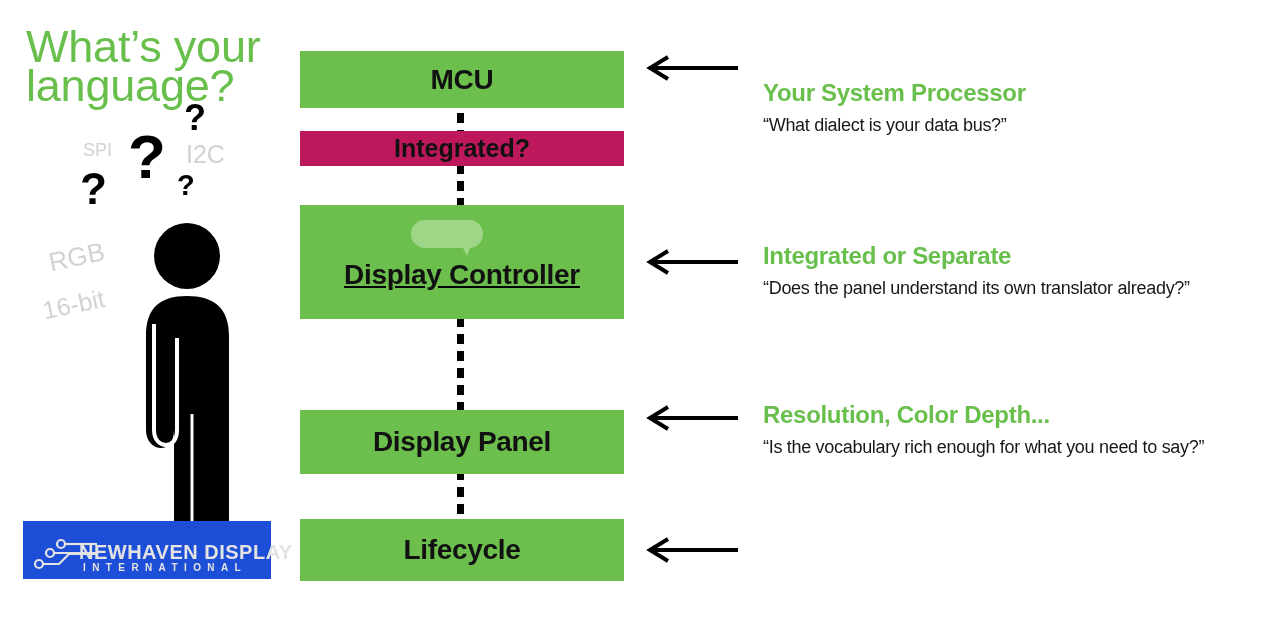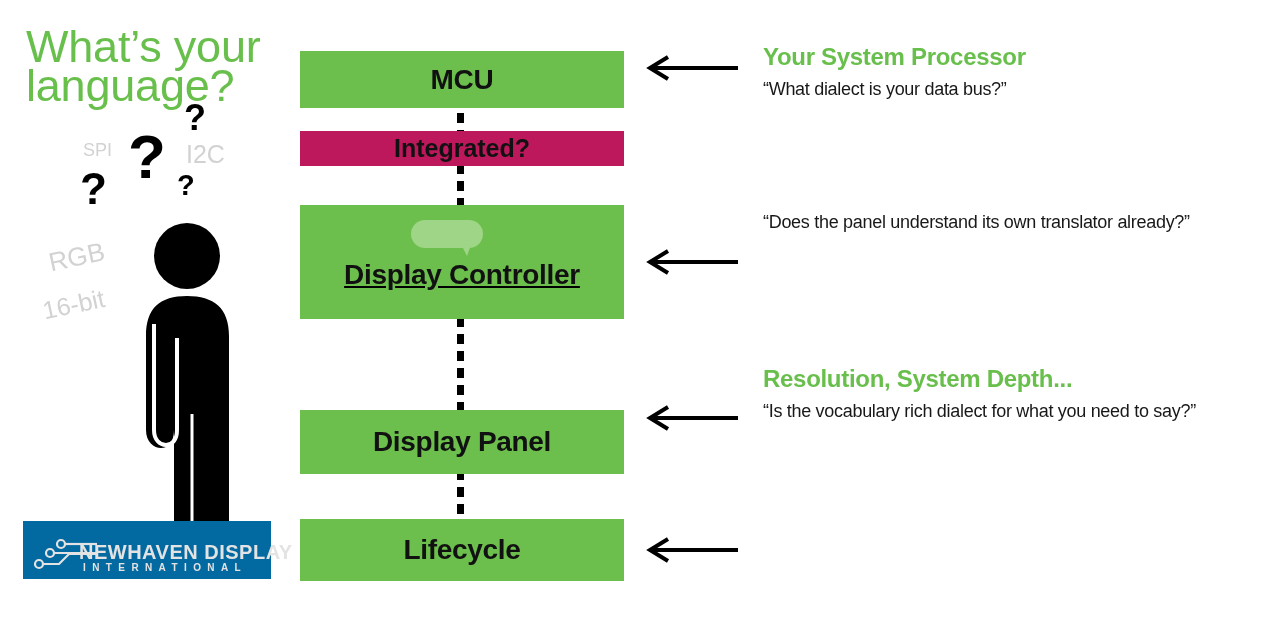--- a/index.html
+++ b/index.html
@@ -71,21 +71,21 @@
     width: 130px;
     height: 348px;
   }
   
   #logo-band {
     position: absolute;
     left: 23px;
     top: 521px;
     width: 248px;
     height: 58px;
-    background: #0369a1;
+    background: #1d4ed8;
   }
   #logo-inner {
     position: absolute;
     left: 0; top: 0;
     width: 248px; height: 58px;
   }
   .logo-text {
     position: absolute;
     color: #e3e3e3;
     font-weight: 700;
@@ -157,20 +157,21 @@
   }
   #arrow-1 { left: 646px; top: 55px; }
   #arrow-2 { left: 646px; top: 249px; }
   #arrow-3 { left: 646px; top: 405px; }
   #arrow-4 { left: 646px; top: 537px; }
 
   .annotation {
     position: absolute;
     left: 763px;
     width: 510px;
+    margin-top: 36px;
   }
   #anno-1 { top: 42px; }
   #anno-2 { top: 205px; }
   #anno-3 { top: 364px; }
   #anno-4 { top: 516px; }
 
   .anno-title {
     font-size: 24px;
     font-weight: 700;
     color: #68bf4b;
@@ -287,22 +288,23 @@
     <path d="M6 13 L 92 13" stroke="#000" stroke-width="4" fill="none"></path>
     <path d="M22 2 L 4 13 L 22 24" stroke="#000" stroke-width="4" fill="none" stroke-linejoin="miter" stroke-linecap="butt"></path>
   </svg>
 
   <div class="annotation" id="anno-1">
     <div class="anno-title">Your System Processor</div>
     <div class="anno-quote">“What dialect is your data bus?”</div>
   </div>
 
   <div class="annotation" id="anno-2">
+    <div class="anno-title">Integrated or Separate</div>
     <div class="anno-quote">“Does the panel understand its own translator already?”</div>
   </div>
 
   <div class="annotation" id="anno-3">
-    <div class="anno-title">Resolution, System Depth...</div>
-    <div class="anno-quote">“Is the vocabulary rich dialect for what you need to say?”</div>
+    <div class="anno-title">Resolution, Color Depth...</div>
+    <div class="anno-quote">“Is the vocabulary rich enough for what you need to say?”</div>
   </div>
 
 
 </div>
 
 </body></html>

